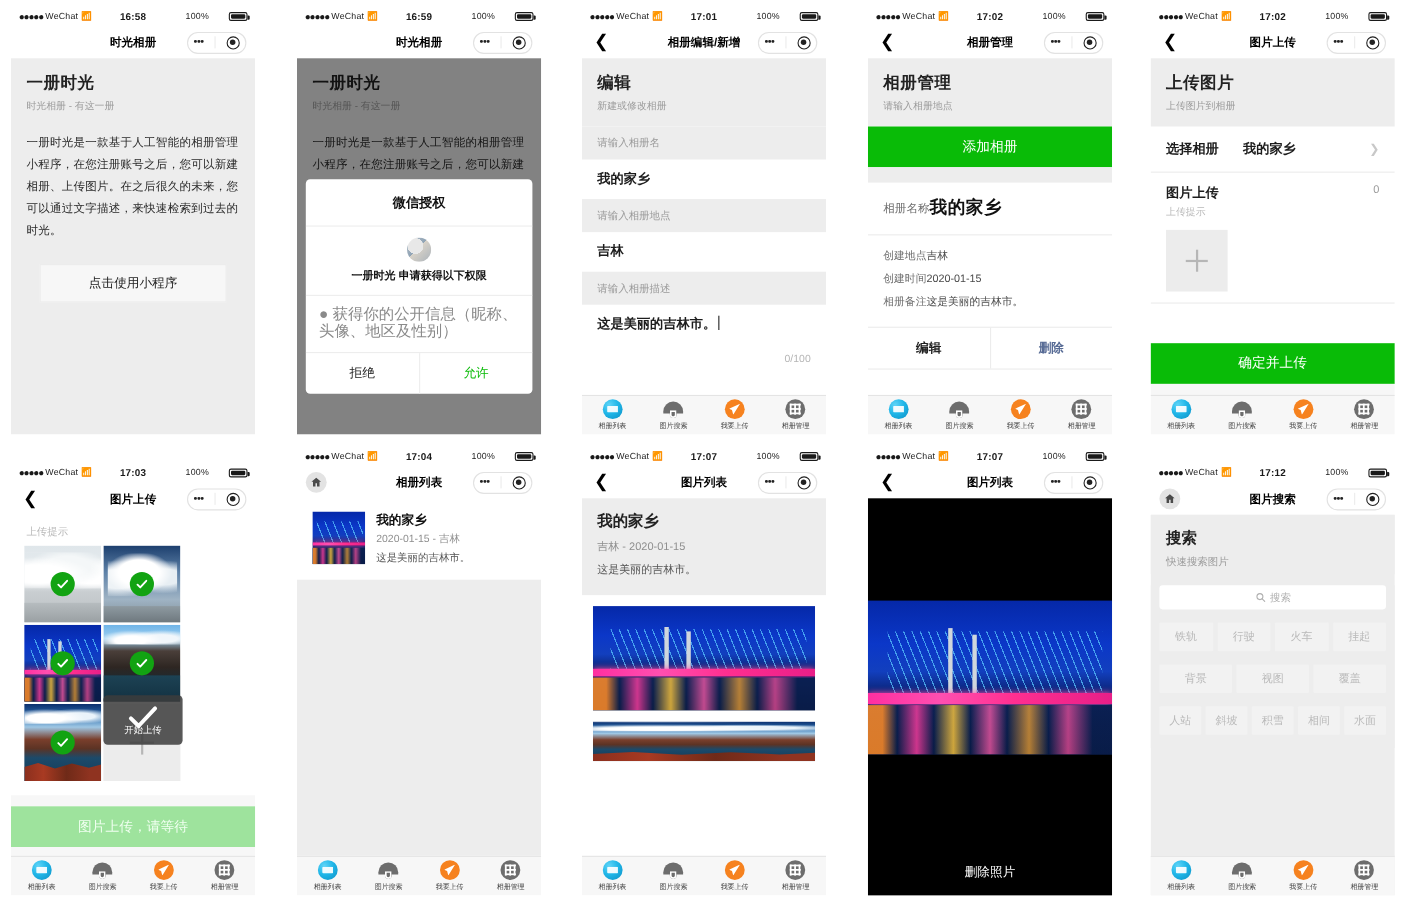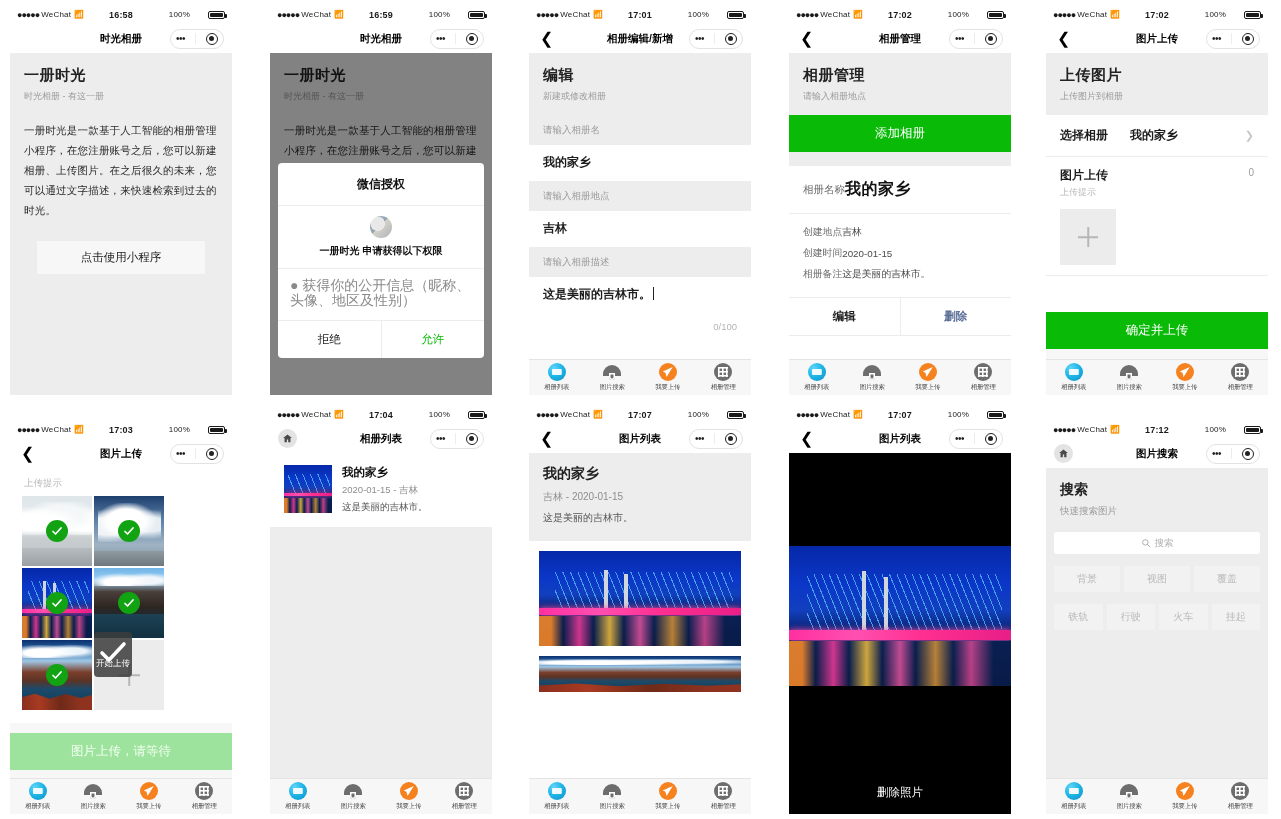--- a/index.html
+++ b/index.html
@@ -330,21 +330,21 @@
     content:""; position:absolute; left:0; bottom:0; width:100%; height:26%;
     background: linear-gradient(90deg, #8a2f1e, #a83a22 25%, #6f2a18 55%, #8f3320 85%);
     clip-path: polygon(0 30%, 18% 10%, 40% 38%, 62% 12%, 84% 34%, 100% 18%, 100% 100%, 0 100%);
   }
 
   
   .toast {
     position:absolute;
     background: rgba(60,60,60,.86);
     color:#fff; border-radius:4px;
-    width: 38px; padding: 26px 0 7px;
+    width: 72px; padding: 26px 0 7px;
     text-align:center; font-size: 8.5px;
     z-index: 20;
   }
   .toast .tick {
     position:absolute; left:50%; top:8px; transform:translateX(-50%);
     width: 30px; height: 24px;
   }
 
   
   .mask {
@@ -1051,30 +1051,37 @@
       </div>
       <div class="search-bg">
         <div class="search-box">
           <svg viewBox="0 0 24 24" fill="none" stroke="#b0b0b0" stroke-width="2.4">
               <circle cx="10.5" cy="10.5" r="6.5"></circle>
               <line x1="15.5" y1="15.5" x2="21" y2="21" stroke-linecap="round"></line>
             </svg>
           <span>搜索</span>
         </div>
         <div class="tagwrap">
-          <span class="tag w3">背景</span>
-          <span class="tag w3">视图</span>
-          <span class="tag w3">覆盖</span>
-        </div>
-        <div class="tagwrap">
           <span class="tag w4">铁轨</span>
           <span class="tag w4">行驶</span>
           <span class="tag w4">火车</span>
           <span class="tag w4">挂起</span>
         </div>
+        <div class="tagwrap">
+          <span class="tag w3">背景</span>
+          <span class="tag w3">视图</span>
+          <span class="tag w3">覆盖</span>
+        </div>
+        <div class="tagwrap">
+          <span class="tag w5">人站</span>
+          <span class="tag w5">斜坡</span>
+          <span class="tag w5">积雪</span>
+          <span class="tag w5">相间</span>
+          <span class="tag w5">水面</span>
+        </div>
       </div>
       <div class="tabbar">
         <div class="tab">
           <span class="ic ic-albumlist"></span>
           <span class="lbl">相册列表</span>
         </div>
         <div class="tab">
           <span class="ic ic-search"></span>
           <span class="lbl">图片搜索</span>
         </div>

